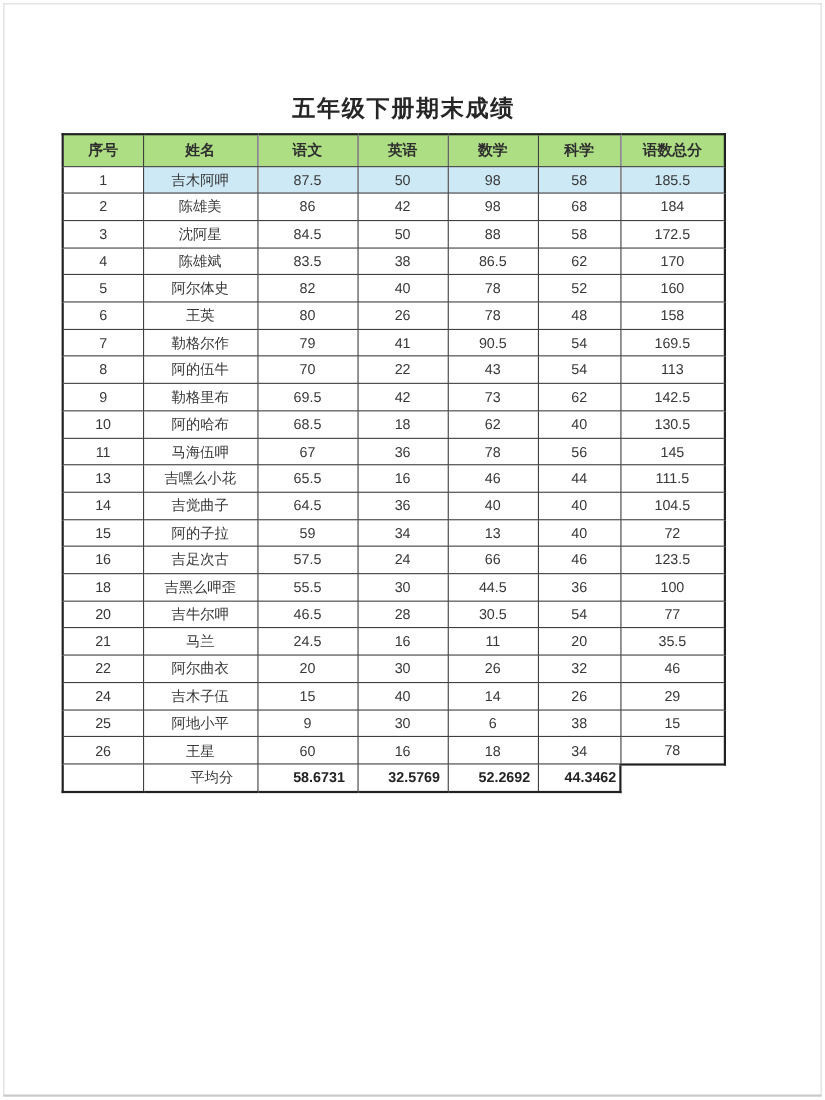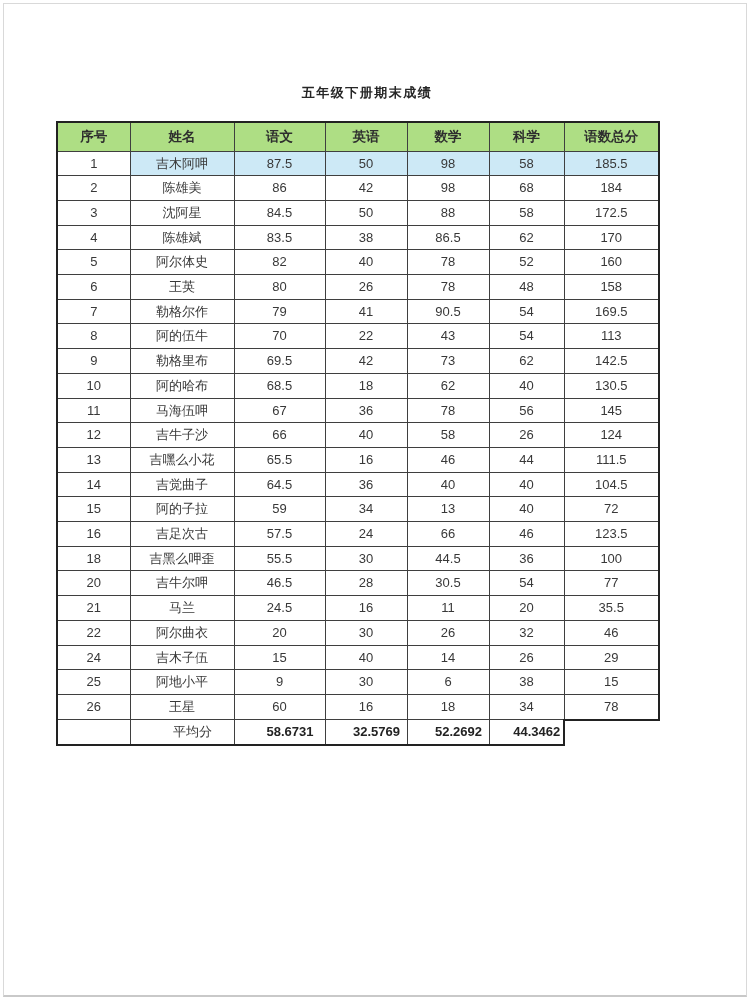--- a/index.html
+++ b/index.html
@@ -17,21 +17,21 @@
     position: absolute; left: 3px; top: 3px; right: 3px; bottom: 3px;
     border: 1px solid #d9d9d9;
     border-bottom: 2px solid #c9c9c9;
     pointer-events: none;
   }
   .page-title {
     position: absolute;
     left: 66px; top: 84px; width: 602px; height: 24px;
     margin: 0;
     text-align: center;
-    font-size: 13px;
+    font-size: 21px;
     font-weight: 700;
     letter-spacing: 1.5px;
     color: #262626;
   }
   table.score-table {
     position: absolute;
     left: 56px; top: 121px;
     width: 602px;
     border-collapse: collapse;
     table-layout: fixed;
@@ -192,29 +192,20 @@
       <tr>
         <td>11</td>
         <td>马海伍呷</td>
         <td>67</td>
         <td>36</td>
         <td>78</td>
         <td>56</td>
         <td>145</td>
       </tr>
       <tr>
-        <td>12</td>
-        <td>吉牛子沙</td>
-        <td>66</td>
-        <td>40</td>
-        <td>58</td>
-        <td>26</td>
-        <td>124</td>
-      </tr>
-      <tr>
         <td>13</td>
         <td>吉嘿么小花</td>
         <td>65.5</td>
         <td>16</td>
         <td>46</td>
         <td>44</td>
         <td>111.5</td>
       </tr>
       <tr>
         <td>14</td>

